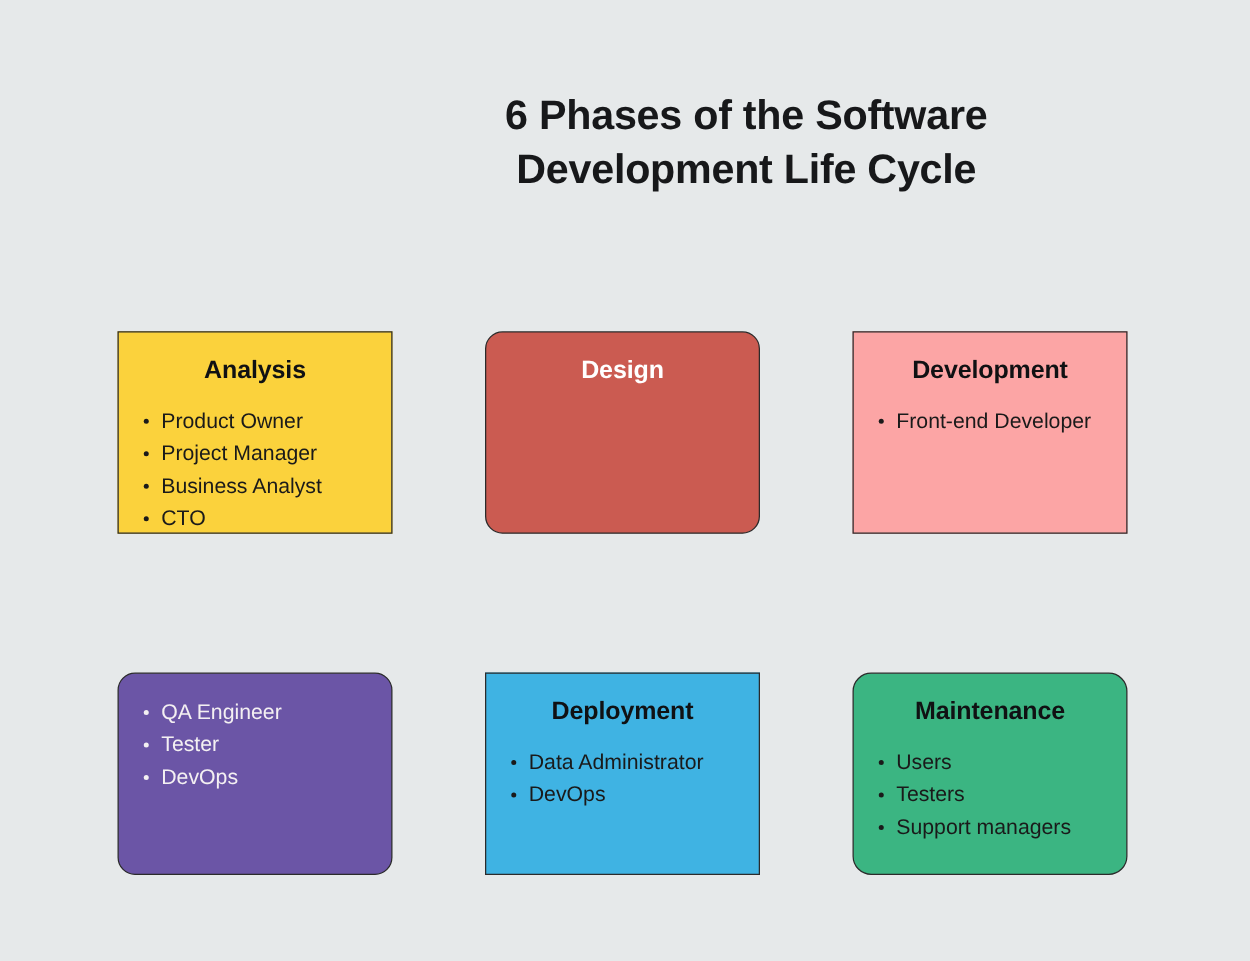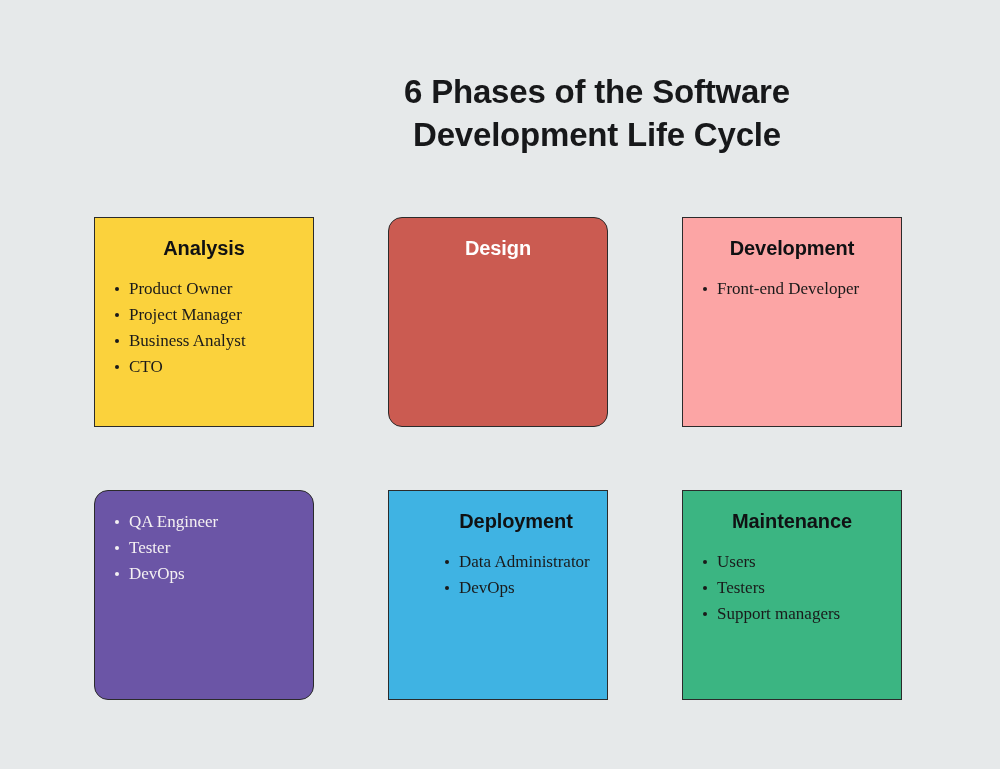--- a/index.html
+++ b/index.html
@@ -41,36 +41,36 @@
     column-gap: 74px;
     row-gap: 63px;
   }
 
   .phase-card {
     border: 1.5px solid #2b2b2b;
     box-sizing: border-box;
     padding: 18px 0 0 0;
     position: relative;
     overflow: hidden;
+    margin-top: 48px;
   }
 
   .phase-heading {
     text-align: center;
     font-size: 20px;
     font-weight: bold;
     line-height: 24px;
     margin: 0 10px 16px 10px;
     letter-spacing: -0.1px;
   }
 
   .phase-roles {
     margin: 0;
     padding: 0 10px 0 34px;
     list-style: none;
-    font-family: Liberation Serif, serif;
   }
 
   .phase-roles li {
     font-size: 17px;
     line-height: 26px;
     position: relative;
     white-space: nowrap;
   }
 
   .phase-roles li::before {
@@ -115,28 +115,28 @@
         <li>Front-end Developer</li>
       </ul>
     </div>
     <div class="phase-card tone-light" style="background: rgb(107, 85, 166); border-color: rgb(43, 43, 43);">
       <ul class="phase-roles">
         <li>QA Engineer</li>
         <li>Tester</li>
         <li>DevOps</li>
       </ul>
     </div>
-    <div class="phase-card tone-dark" style="background: rgb(63, 179, 227); border-color: rgb(43, 43, 43); padding-left: 36px;">
+    <div class="phase-card tone-dark" style="background: rgb(63, 179, 227); border-color: rgb(43, 43, 43);">
       <div class="phase-heading">Deployment</div>
       <ul class="phase-roles">
         <li>Data Administrator</li>
         <li>DevOps</li>
       </ul>
     </div>
-    <div class="phase-card tone-dark" style="background: rgb(59, 181, 130); border-color: rgb(43, 43, 43);">
+    <div class="phase-card tone-dark" style="background: rgb(59, 181, 130); border-color: rgb(43, 43, 43); border-radius: 15px;">
       <div class="phase-heading">Maintenance</div>
       <ul class="phase-roles">
         <li>Users</li>
         <li>Testers</li>
         <li>Support managers</li>
       </ul>
     </div>
   </div>
 
 </body></html>

